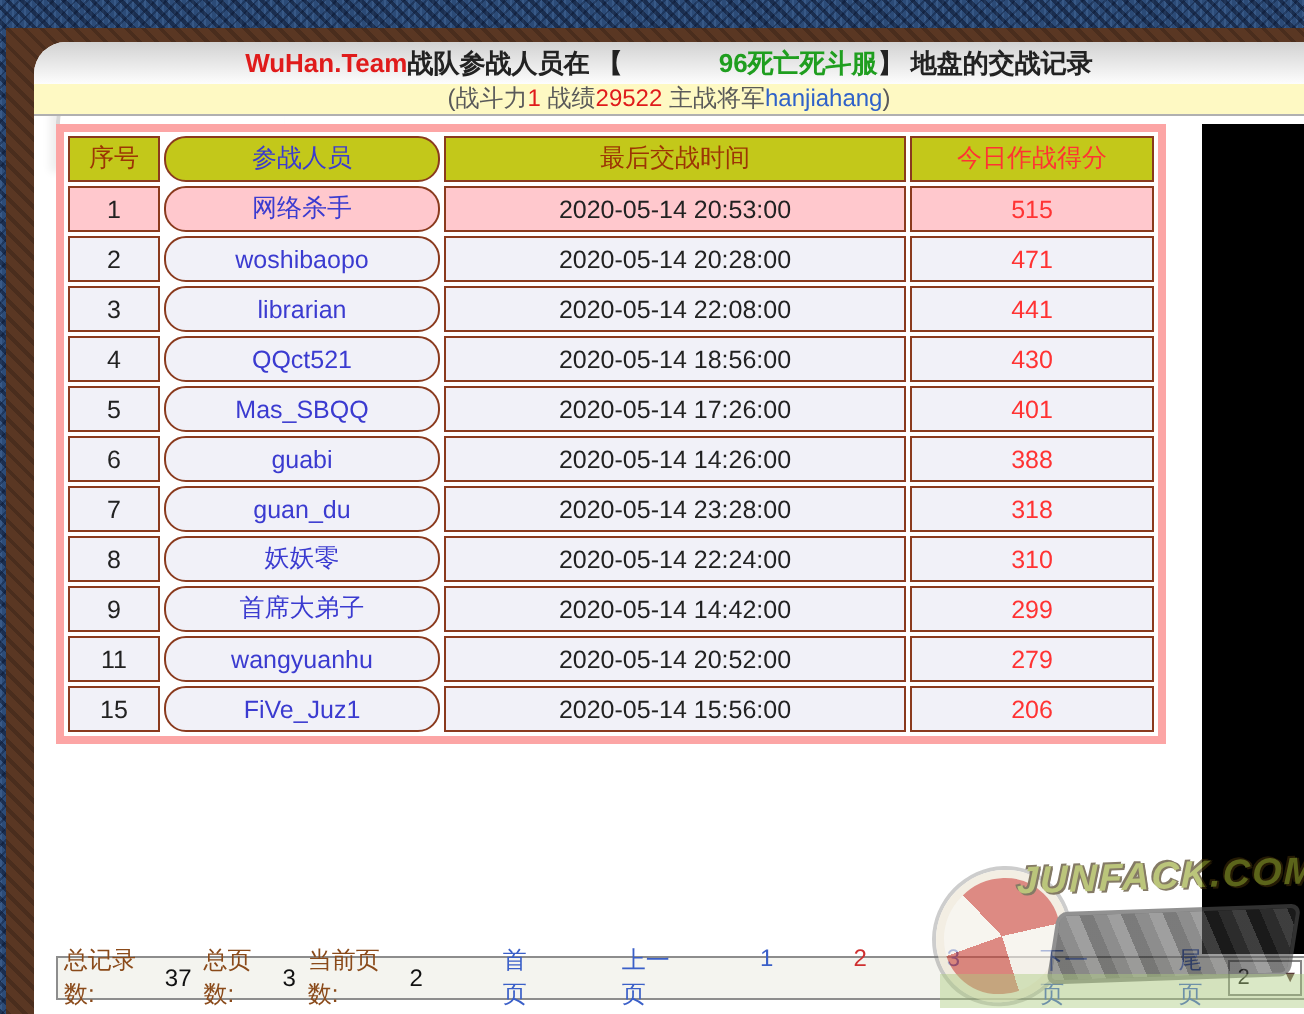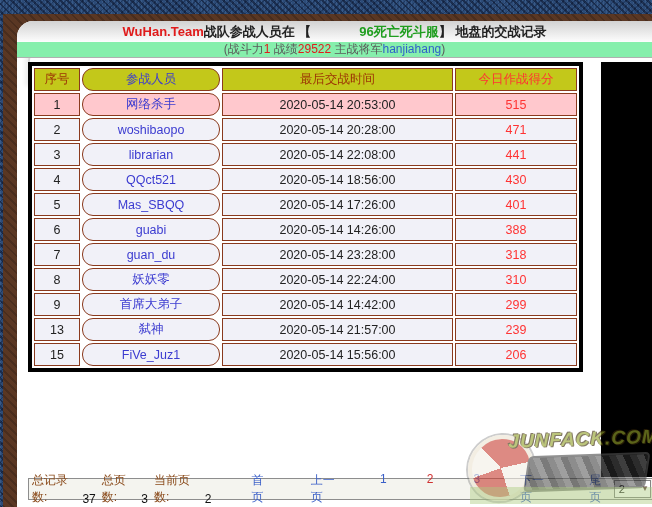--- a/index.html
+++ b/index.html
@@ -22,38 +22,38 @@
     background:#ffffff;border-top-left-radius:16px;
   }
   .titlebar{
     position:absolute;left:17px;top:21px;right:0;height:21px;
     background:linear-gradient(#d2d2d2,#fdfdfd);
     border-top-left-radius:16px;
     text-align:center;line-height:22px;font-size:13px;font-weight:bold;color:#222;
   }
   .subtitle-row{
     position:absolute;left:17px;top:42px;right:0;height:15px;
-    background:#86efac;border-bottom:1px solid #b0b0b0;
+    background:#fef9c3;border-bottom:1px solid #b0b0b0;
     text-align:center;line-height:15px;font-size:12px;color:#5a5a5a;
   }
   .corner-tab{
     position:absolute;left:28px;top:45px;width:112px;height:42px;
     border-top-left-radius:16px;
     border-top:2px solid #d8d8d8;border-left:2px solid #d8d8d8;
     box-shadow:-3px -3px 4px rgba(0,0,0,.07);
     pointer-events:none;
   }
   .t-red{color:#e01b1b;}
   .t-green{color:#1f9e1f;margin-left:48px;}
   .t-blue{color:#2f62c9;}
 
   .battle-table{
     position:absolute;left:28px;top:62px;
     border-collapse:separate;border-spacing:2px;
-    background:#fff;border:4px solid #000000;
+    background:#fff;border:4px solid #fca5a5;
     table-layout:fixed;
   }
   .battle-table th,.battle-table td{
     box-sizing:border-box;border:1px solid #8a3a1e;
     text-align:center;vertical-align:middle;
     height:23px;padding:0 2px;font-size:12.5px;font-weight:normal;
     overflow:hidden;white-space:nowrap;
   }
   .battle-table th{background:#c3c81a;color:#9c3505;}
   .battle-table td{background:#f1f1f8;color:#222;}
@@ -64,21 +64,21 @@
   .c-score{width:122px;color:#ff3333 !important;margin-left:48px;}
 
   .black-region{position:absolute;left:601px;top:62px;width:51px;height:415px;background:#000;}
 
   .footer-bar{
     position:absolute;left:28px;top:478px;width:619px;height:20px;
     border:1px solid #8d8d8d;background:#f4f4ef;
     display:flex;align-items:center;justify-content:flex-end;
     gap:5px;font-size:12px;padding:0 3px;box-sizing:content-box;
   }
-  .stat{display:flex;gap:3px;align-items:flex-end;}
+  .stat{display:flex;gap:3px;align-items:center;}
   .stat-label{color:#8a4a1a;}
   .stat-value{color:#111;}
   .pg-link{color:#3a5fc8;cursor:pointer;margin-left:35px;}
   .pg-link.current{color:#cf3030;}
   .page-select{
     display:flex;align-items:center;justify-content:space-between;
     width:32px;height:16px;border:1px solid #848484;background:#fff;
     font-size:11px;color:#111;padding:0 1px 0 4px;cursor:pointer;
   }
   .page-select .arrow{font-size:8px;color:#5a3a3a;line-height:1;}
@@ -185,24 +185,24 @@
         <td class="c-time">2020-05-14 22:24:00</td>
         <td class="c-score">310</td>
       </tr>
       <tr>
         <td class="c-no">9</td>
         <td class="c-name">首席大弟子</td>
         <td class="c-time">2020-05-14 14:42:00</td>
         <td class="c-score">299</td>
       </tr>
       <tr>
-        <td class="c-no">13</td>
-        <td class="c-name">弑神</td>
-        <td class="c-time">2020-05-14 21:57:00</td>
-        <td class="c-score">239</td>
+        <td class="c-no">11</td>
+        <td class="c-name">wangyuanhu</td>
+        <td class="c-time">2020-05-14 20:52:00</td>
+        <td class="c-score">279</td>
       </tr>
       <tr>
         <td class="c-no">15</td>
         <td class="c-name">FiVe_Juz1</td>
         <td class="c-time">2020-05-14 15:56:00</td>
         <td class="c-score">206</td>
       </tr>
     </tbody>
 </table>
 

